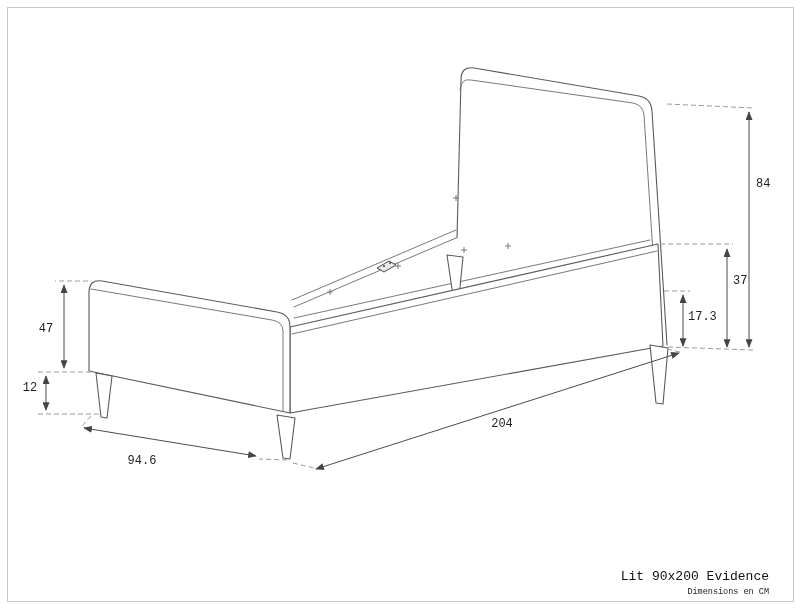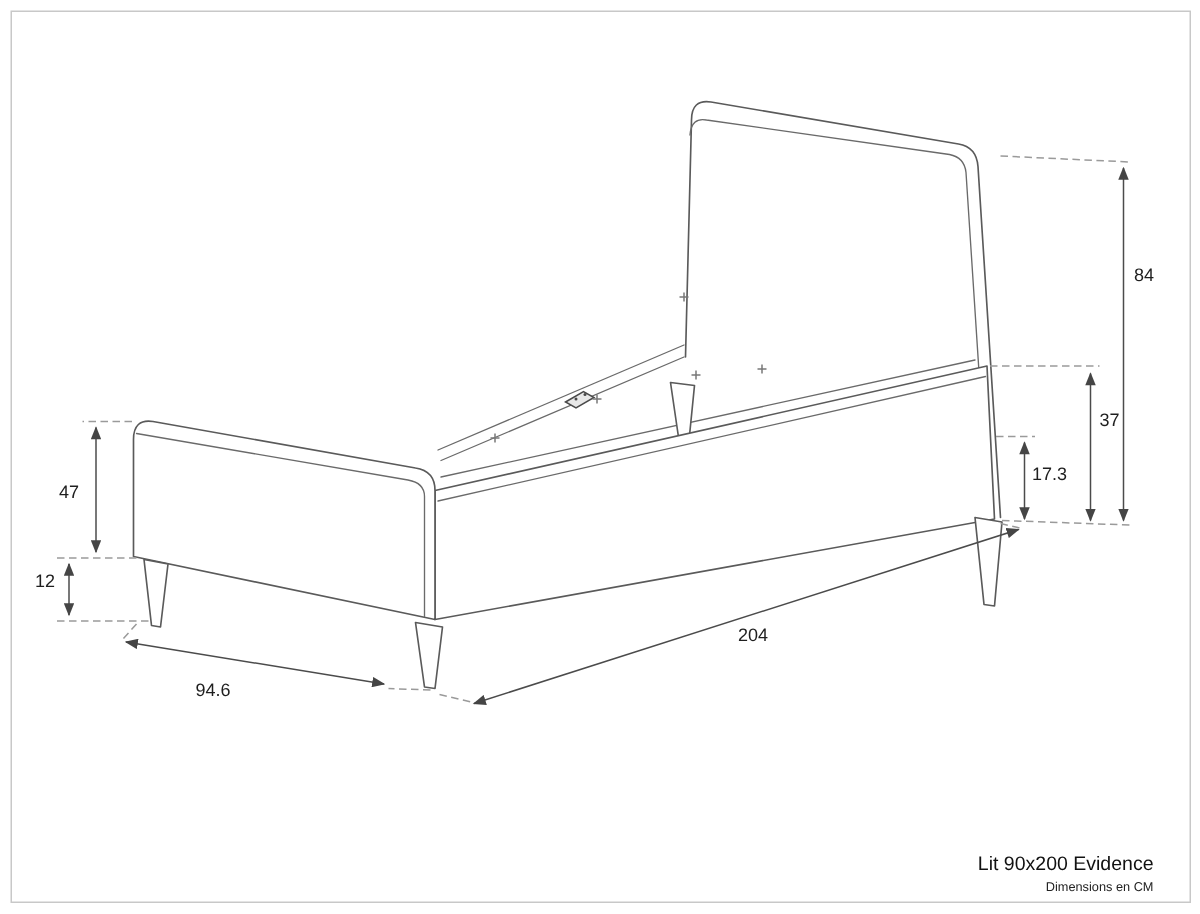--- a/index.html
+++ b/index.html
@@ -1,20 +1,20 @@
 <!DOCTYPE html>
 <html><head>
 <meta charset="utf-8">
 <style>
   html,body{margin:0;padding:0;background:#fff;}
   .canvas{
     position:relative;
     width:800px;height:609px;
     background:#ffffff;
-    font-family:Liberation Sans, sans-serif;
+    font-family:Liberation Mono, monospace;
     overflow:hidden;
     border-radius:22px;
   }
   svg{position:absolute;left:0;top:0;}
   .ln{stroke:#5a5a5a;stroke-width:1.1;fill:none;stroke-linejoin:round;stroke-linecap:round;}
   .fillw{fill:#ffffff;}
   .thin{stroke:#6a6a6a;stroke-width:0.9;}
   .dash{stroke:#9a9a9a;stroke-width:1;fill:none;stroke-dasharray:5 3;}
   .dim{stroke:#4b4b4b;stroke-width:1;fill:none;}
   .dimtxt{font-size:12px;fill:#1f1f1f;}

